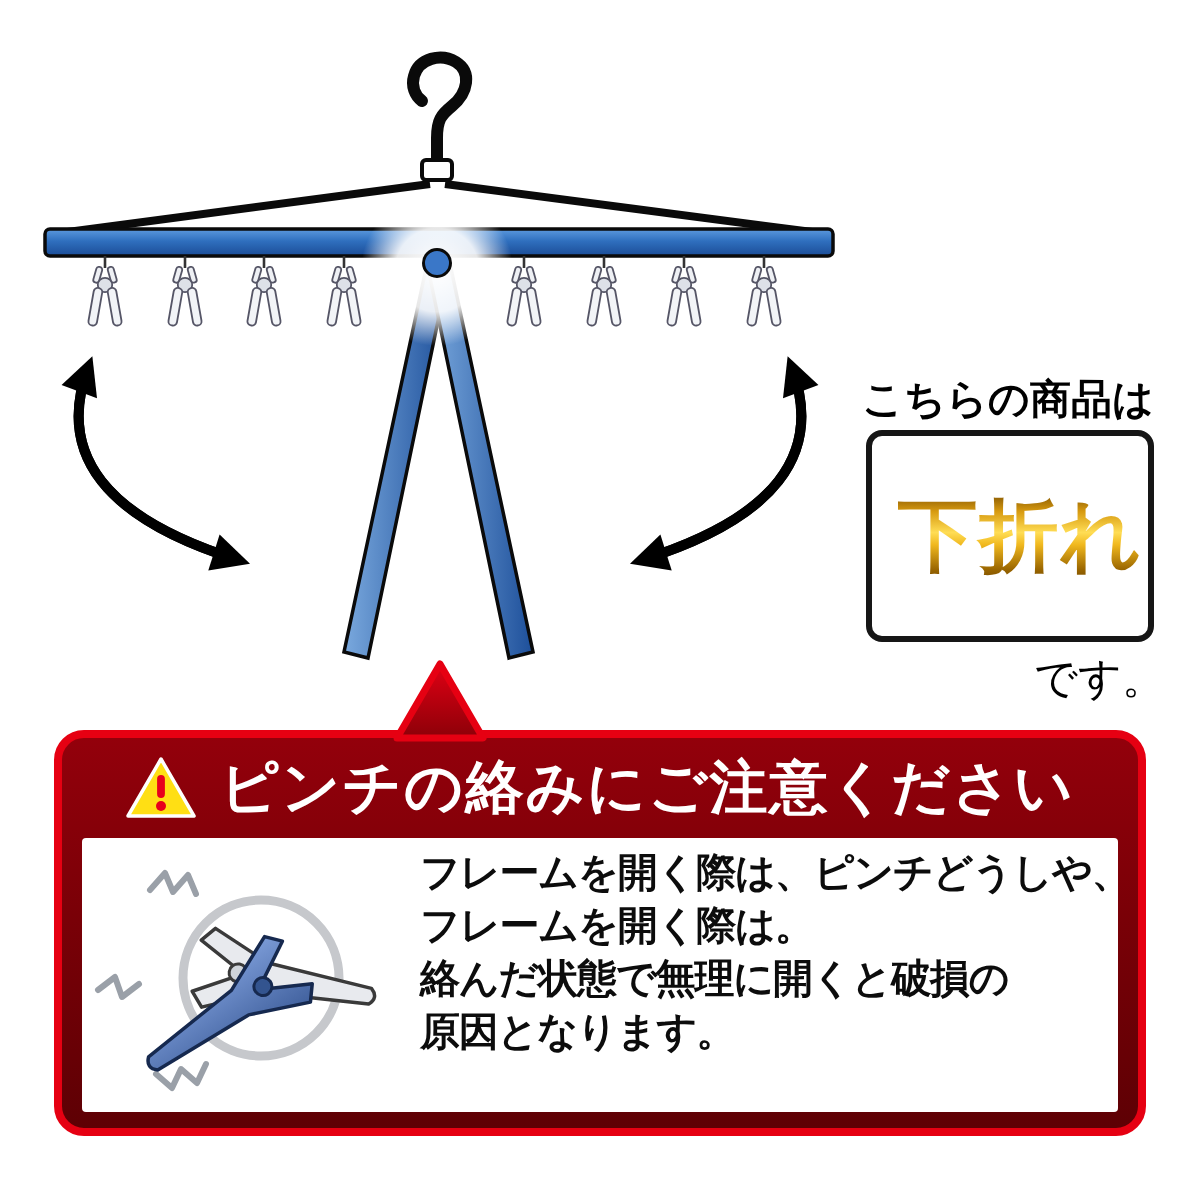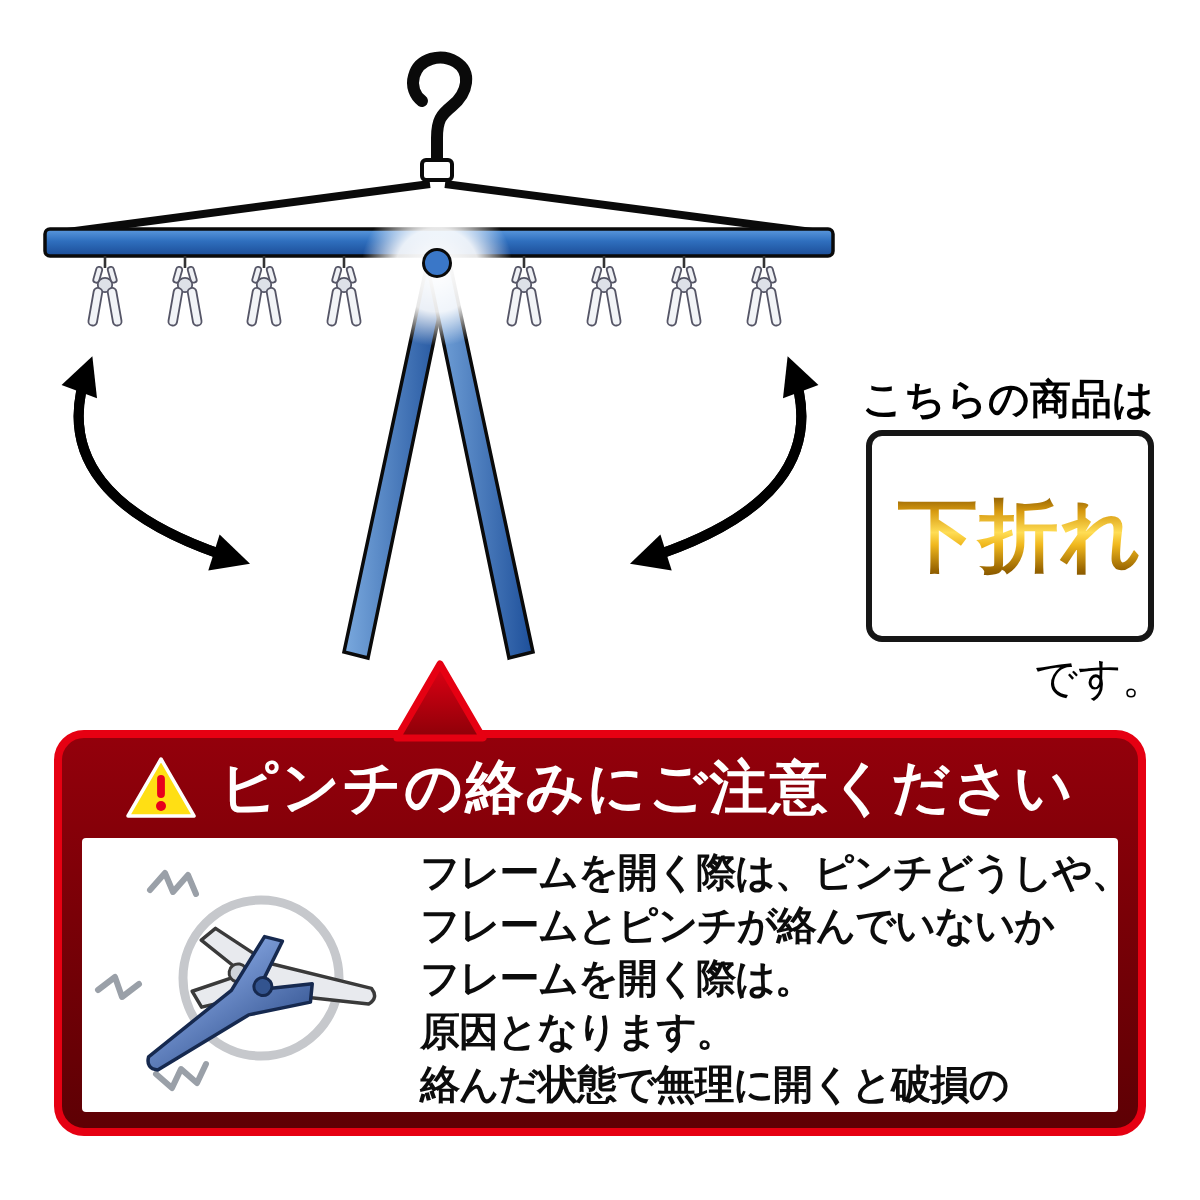--- a/index.html
+++ b/index.html
@@ -146,24 +146,23 @@
           <circle cx="6" cy="0" r="9" fill="#cfd4da" stroke="#3a3a3a" stroke-width="3"></circle>
         </g>
         <g transform="translate(172,152) rotate(-35)">
           <path d="M-128,-8 L-22,-15 L36,-40 L48,-26 L6,-3 L6,3 L48,26 L36,40 L-22,15 L-128,8 Q-137,0 -128,-8 Z" fill="url(#bluePin)" stroke="#16294f" stroke-width="3.5" stroke-linejoin="round"></path>
           <circle cx="6" cy="0" r="9" fill="#33548f" stroke="#16294f" stroke-width="3"></circle>
         </g>
       </svg>
 
       <div class="warn-body">
         <div>フレームを開く際は、ピンチどうしや、</div>
-        <div>フレームとピンチが絡んでいないか</div>
         <div>フレームを開く際は。</div>
+        <div>絡んだ状態で無理に開くと破損の</div>
         <div>原因となります。</div>
-        <div>絡んだ状態で無理に開くと破損の</div>
       </div>
     </div>
   </div>
 
   <svg class="abs" style="left:393px;top:658px" width="94" height="84" viewBox="0 0 94 84">
     <defs>
       <linearGradient id="tabG" x1="0" y1="0" x2="0" y2="1">
         <stop offset="0" stop-color="#e00014"></stop>
           <stop offset="1" stop-color="#8c0008"></stop>
       </linearGradient>

